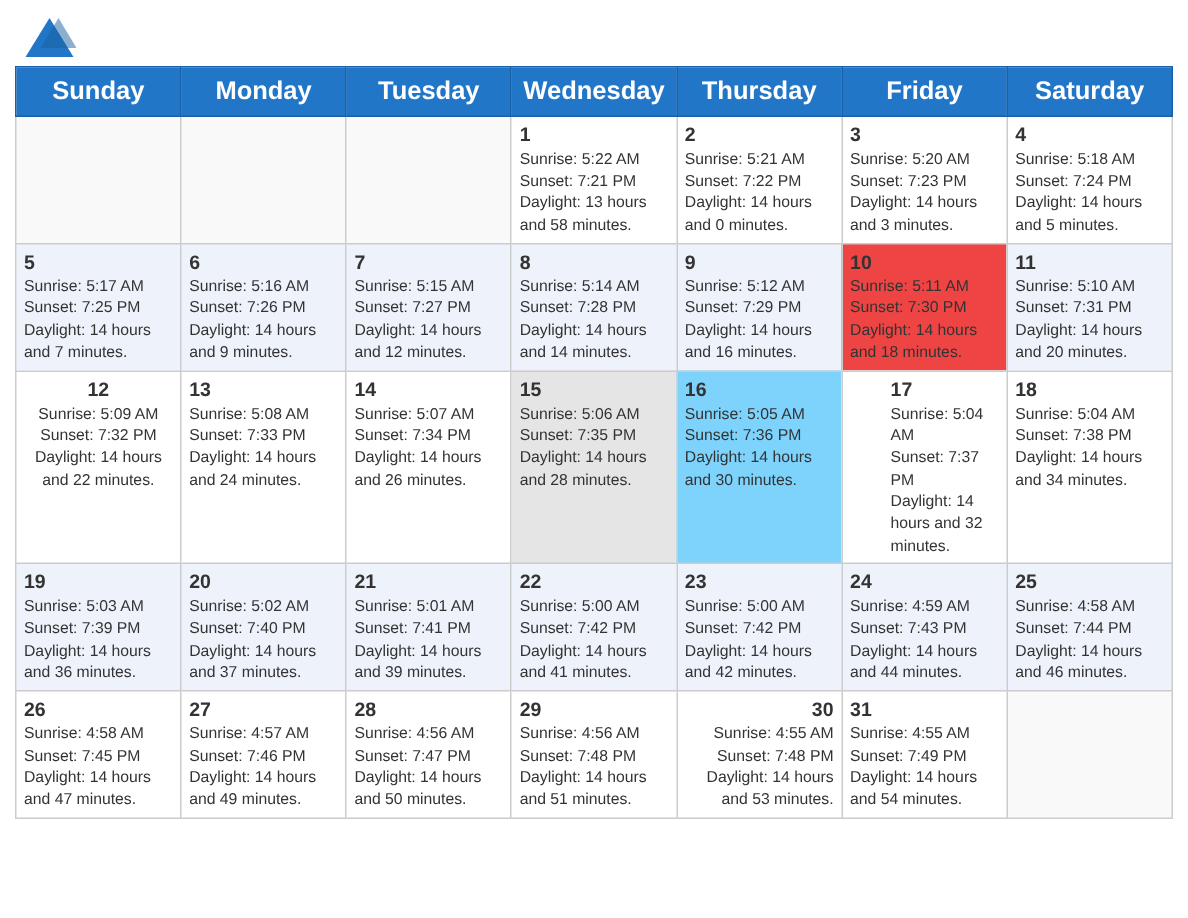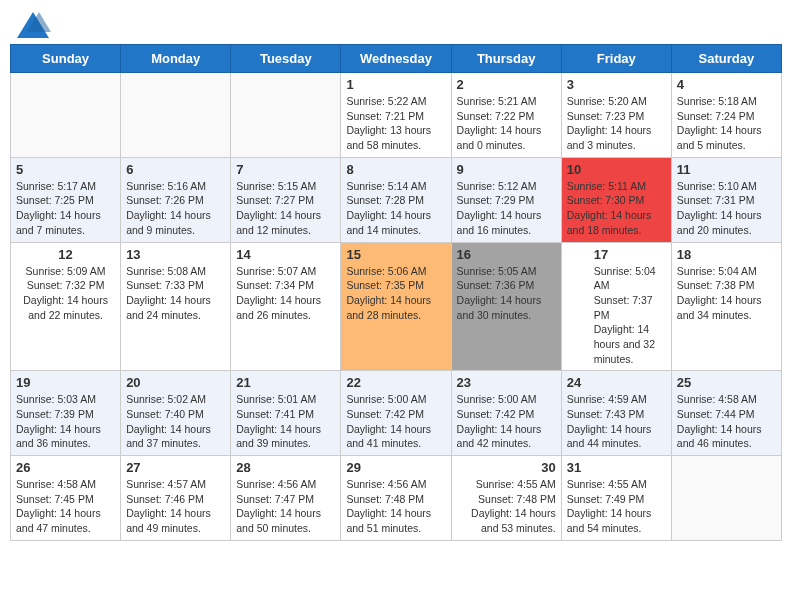--- a/index.html
+++ b/index.html
@@ -35,21 +35,21 @@
 
     .calendar {
       width: 100%;
       border-collapse: collapse;
       border: 1px solid #ccc;
     }
     .calendar th {
       background-color: #2176c7;
       color: #fff;
       text-align: center;
-      font-size: 13px;
+      font-size: 17px;
       padding: 6px 4px;
       border: 1px solid #1a60a8;
     }
     .calendar td {
       border: 1px solid #ccc;
       vertical-align: top;
       padding: 4px 5px;
       width: calc(100% / 7);
       min-height: 80px;
       background: #fff;
@@ -161,25 +161,25 @@
           <div class="day-info">Sunrise: 5:09 AM<br>Sunset: 7:32 PM<br>Daylight: 14 hours and 22 minutes.</div>
         </td>
         <td style="background: rgb(255, 255, 255);">
           <span class="day-number">13</span>
           <div class="day-info">Sunrise: 5:08 AM<br>Sunset: 7:33 PM<br>Daylight: 14 hours and 24 minutes.</div>
         </td>
         <td style="background: rgb(255, 255, 255);">
           <span class="day-number">14</span>
           <div class="day-info">Sunrise: 5:07 AM<br>Sunset: 7:34 PM<br>Daylight: 14 hours and 26 minutes.</div>
         </td>
-        <td style="background: #fdba74;">
+        <td style="background: #e5e5e5;">
           <span class="day-number">15</span>
           <div class="day-info">Sunrise: 5:06 AM<br>Sunset: 7:35 PM<br>Daylight: 14 hours and 28 minutes.</div>
         </td>
-        <td style="background: #a3a3a3;">
+        <td style="background: #7dd3fc;">
           <span class="day-number">16</span>
           <div class="day-info">Sunrise: 5:05 AM<br>Sunset: 7:36 PM<br>Daylight: 14 hours and 30 minutes.</div>
         </td>
         <td style="background: rgb(255, 255, 255); padding-left: 32px;">
           <span class="day-number">17</span>
           <div class="day-info">Sunrise: 5:04 AM<br>Sunset: 7:37 PM<br>Daylight: 14 hours and 32 minutes.</div>
         </td>
         <td style="background: rgb(255, 255, 255);">
           <span class="day-number">18</span>
           <div class="day-info">Sunrise: 5:04 AM<br>Sunset: 7:38 PM<br>Daylight: 14 hours and 34 minutes.</div>

